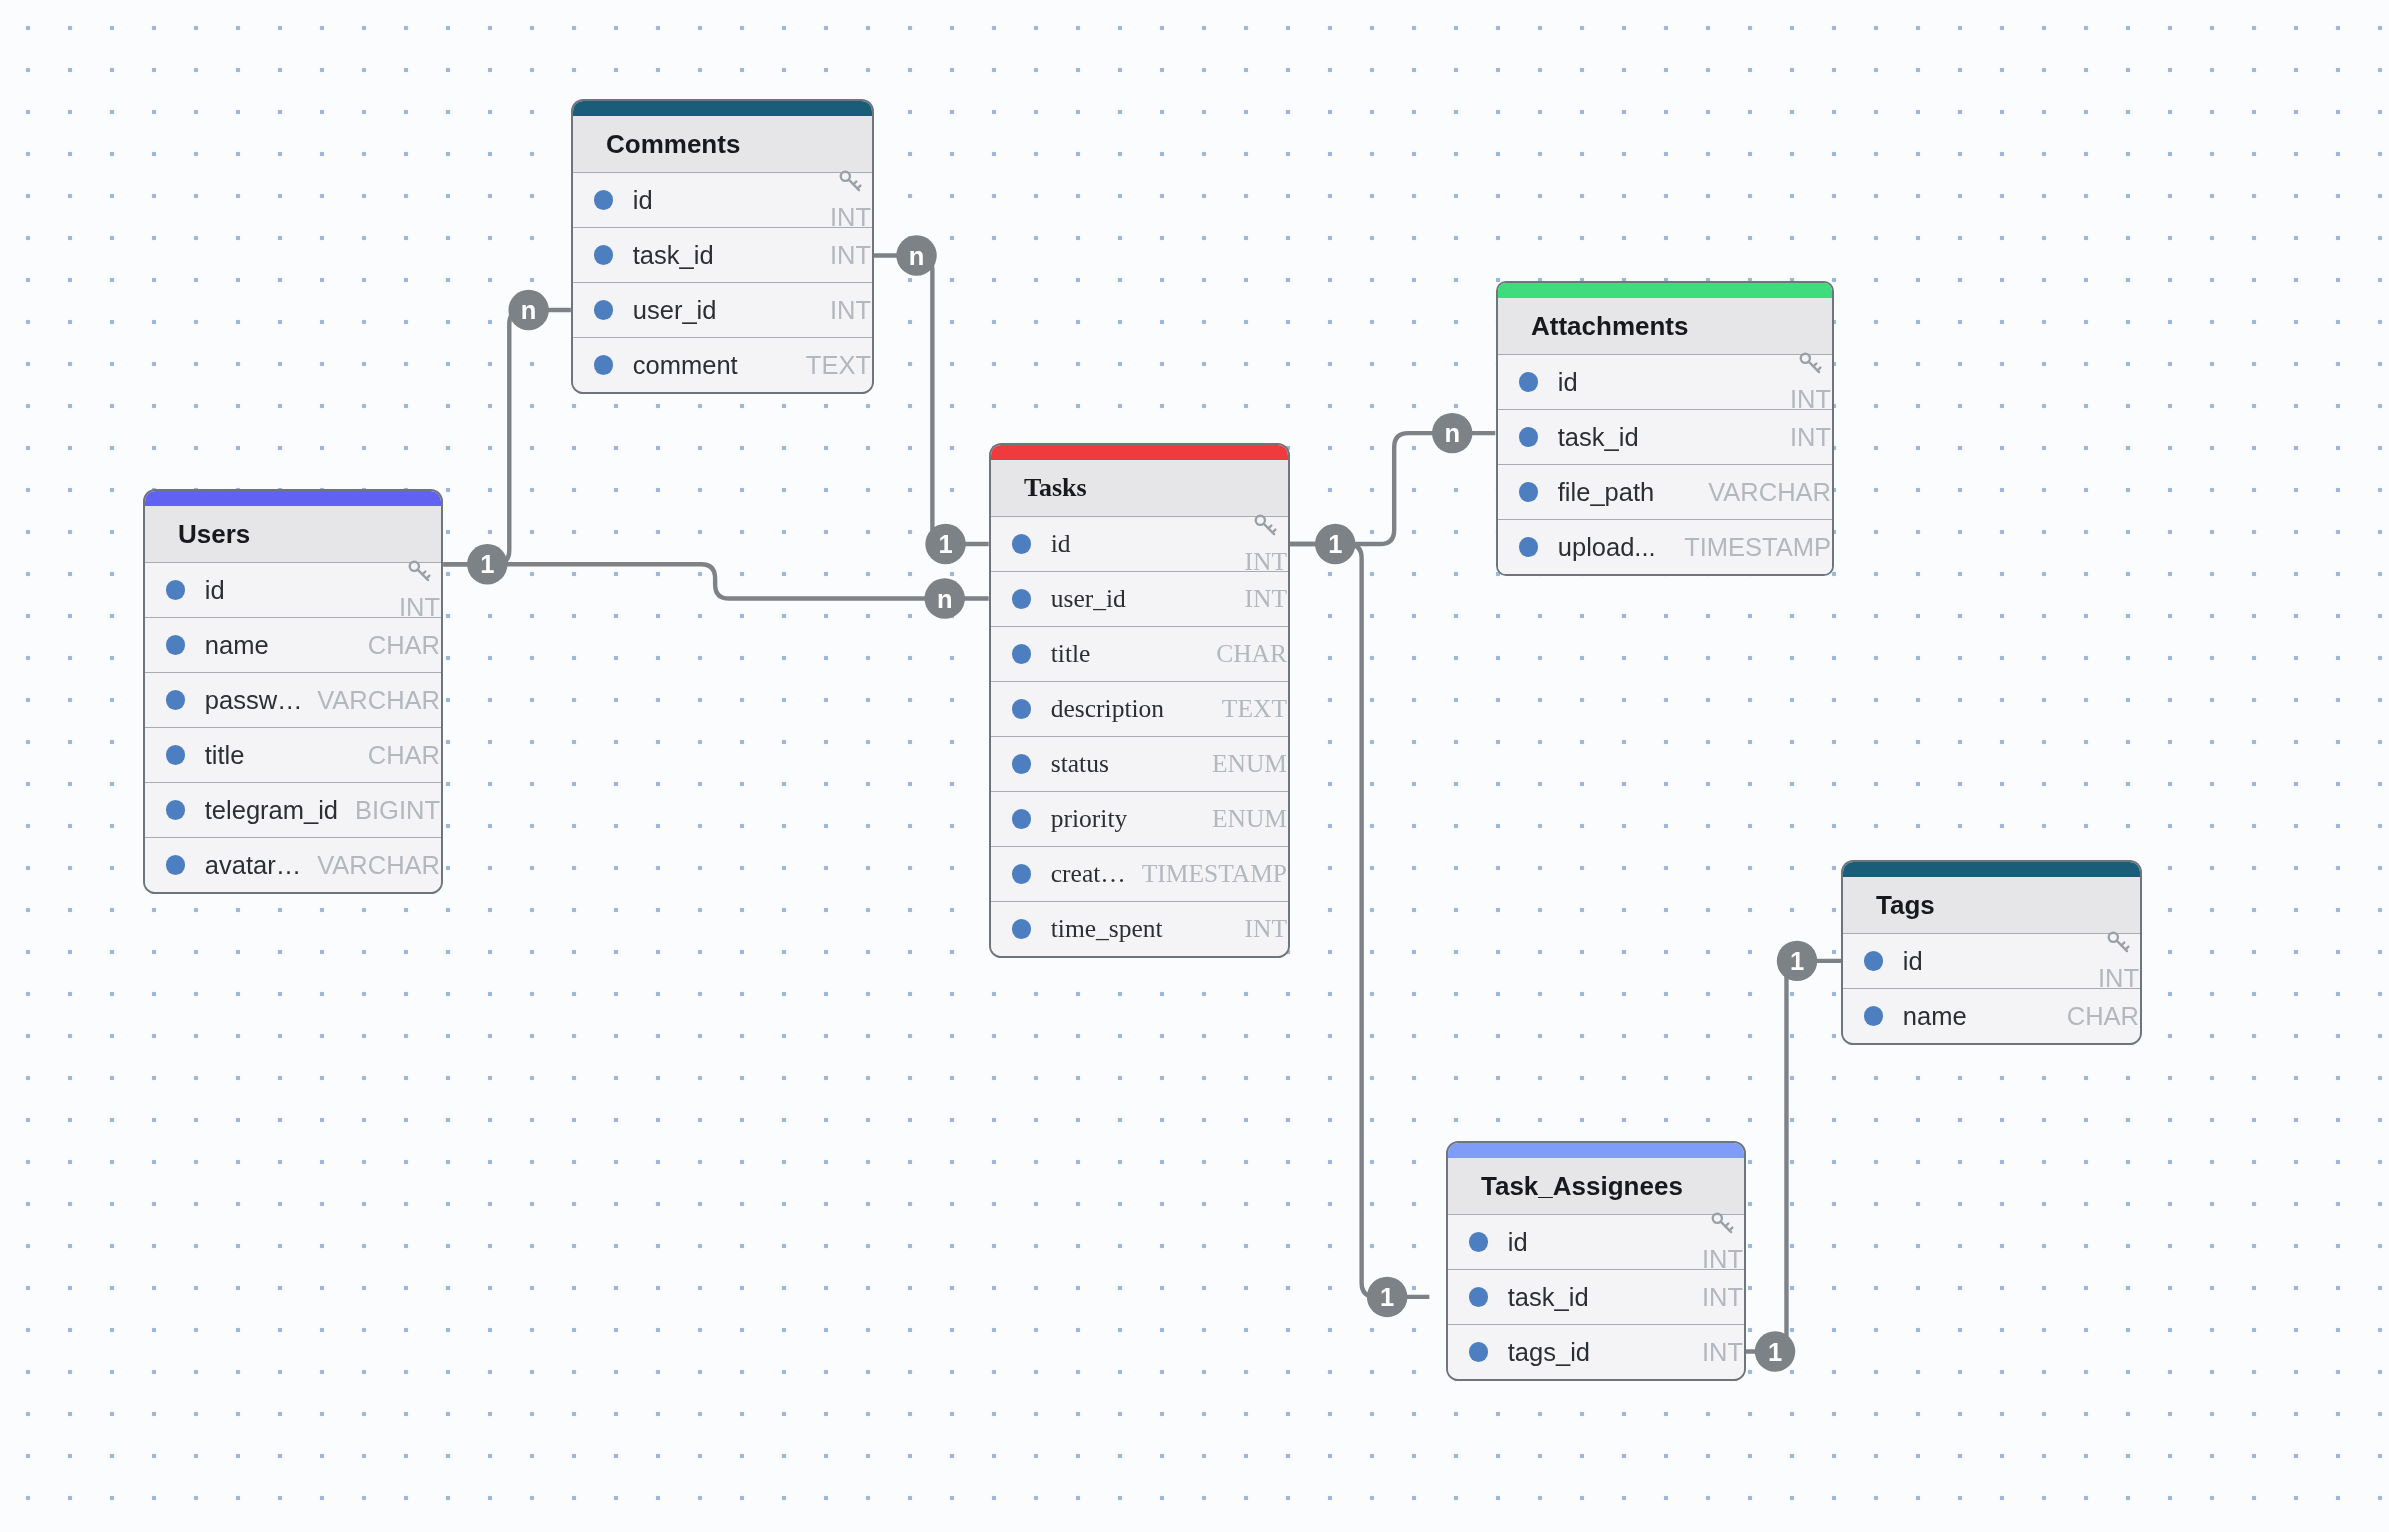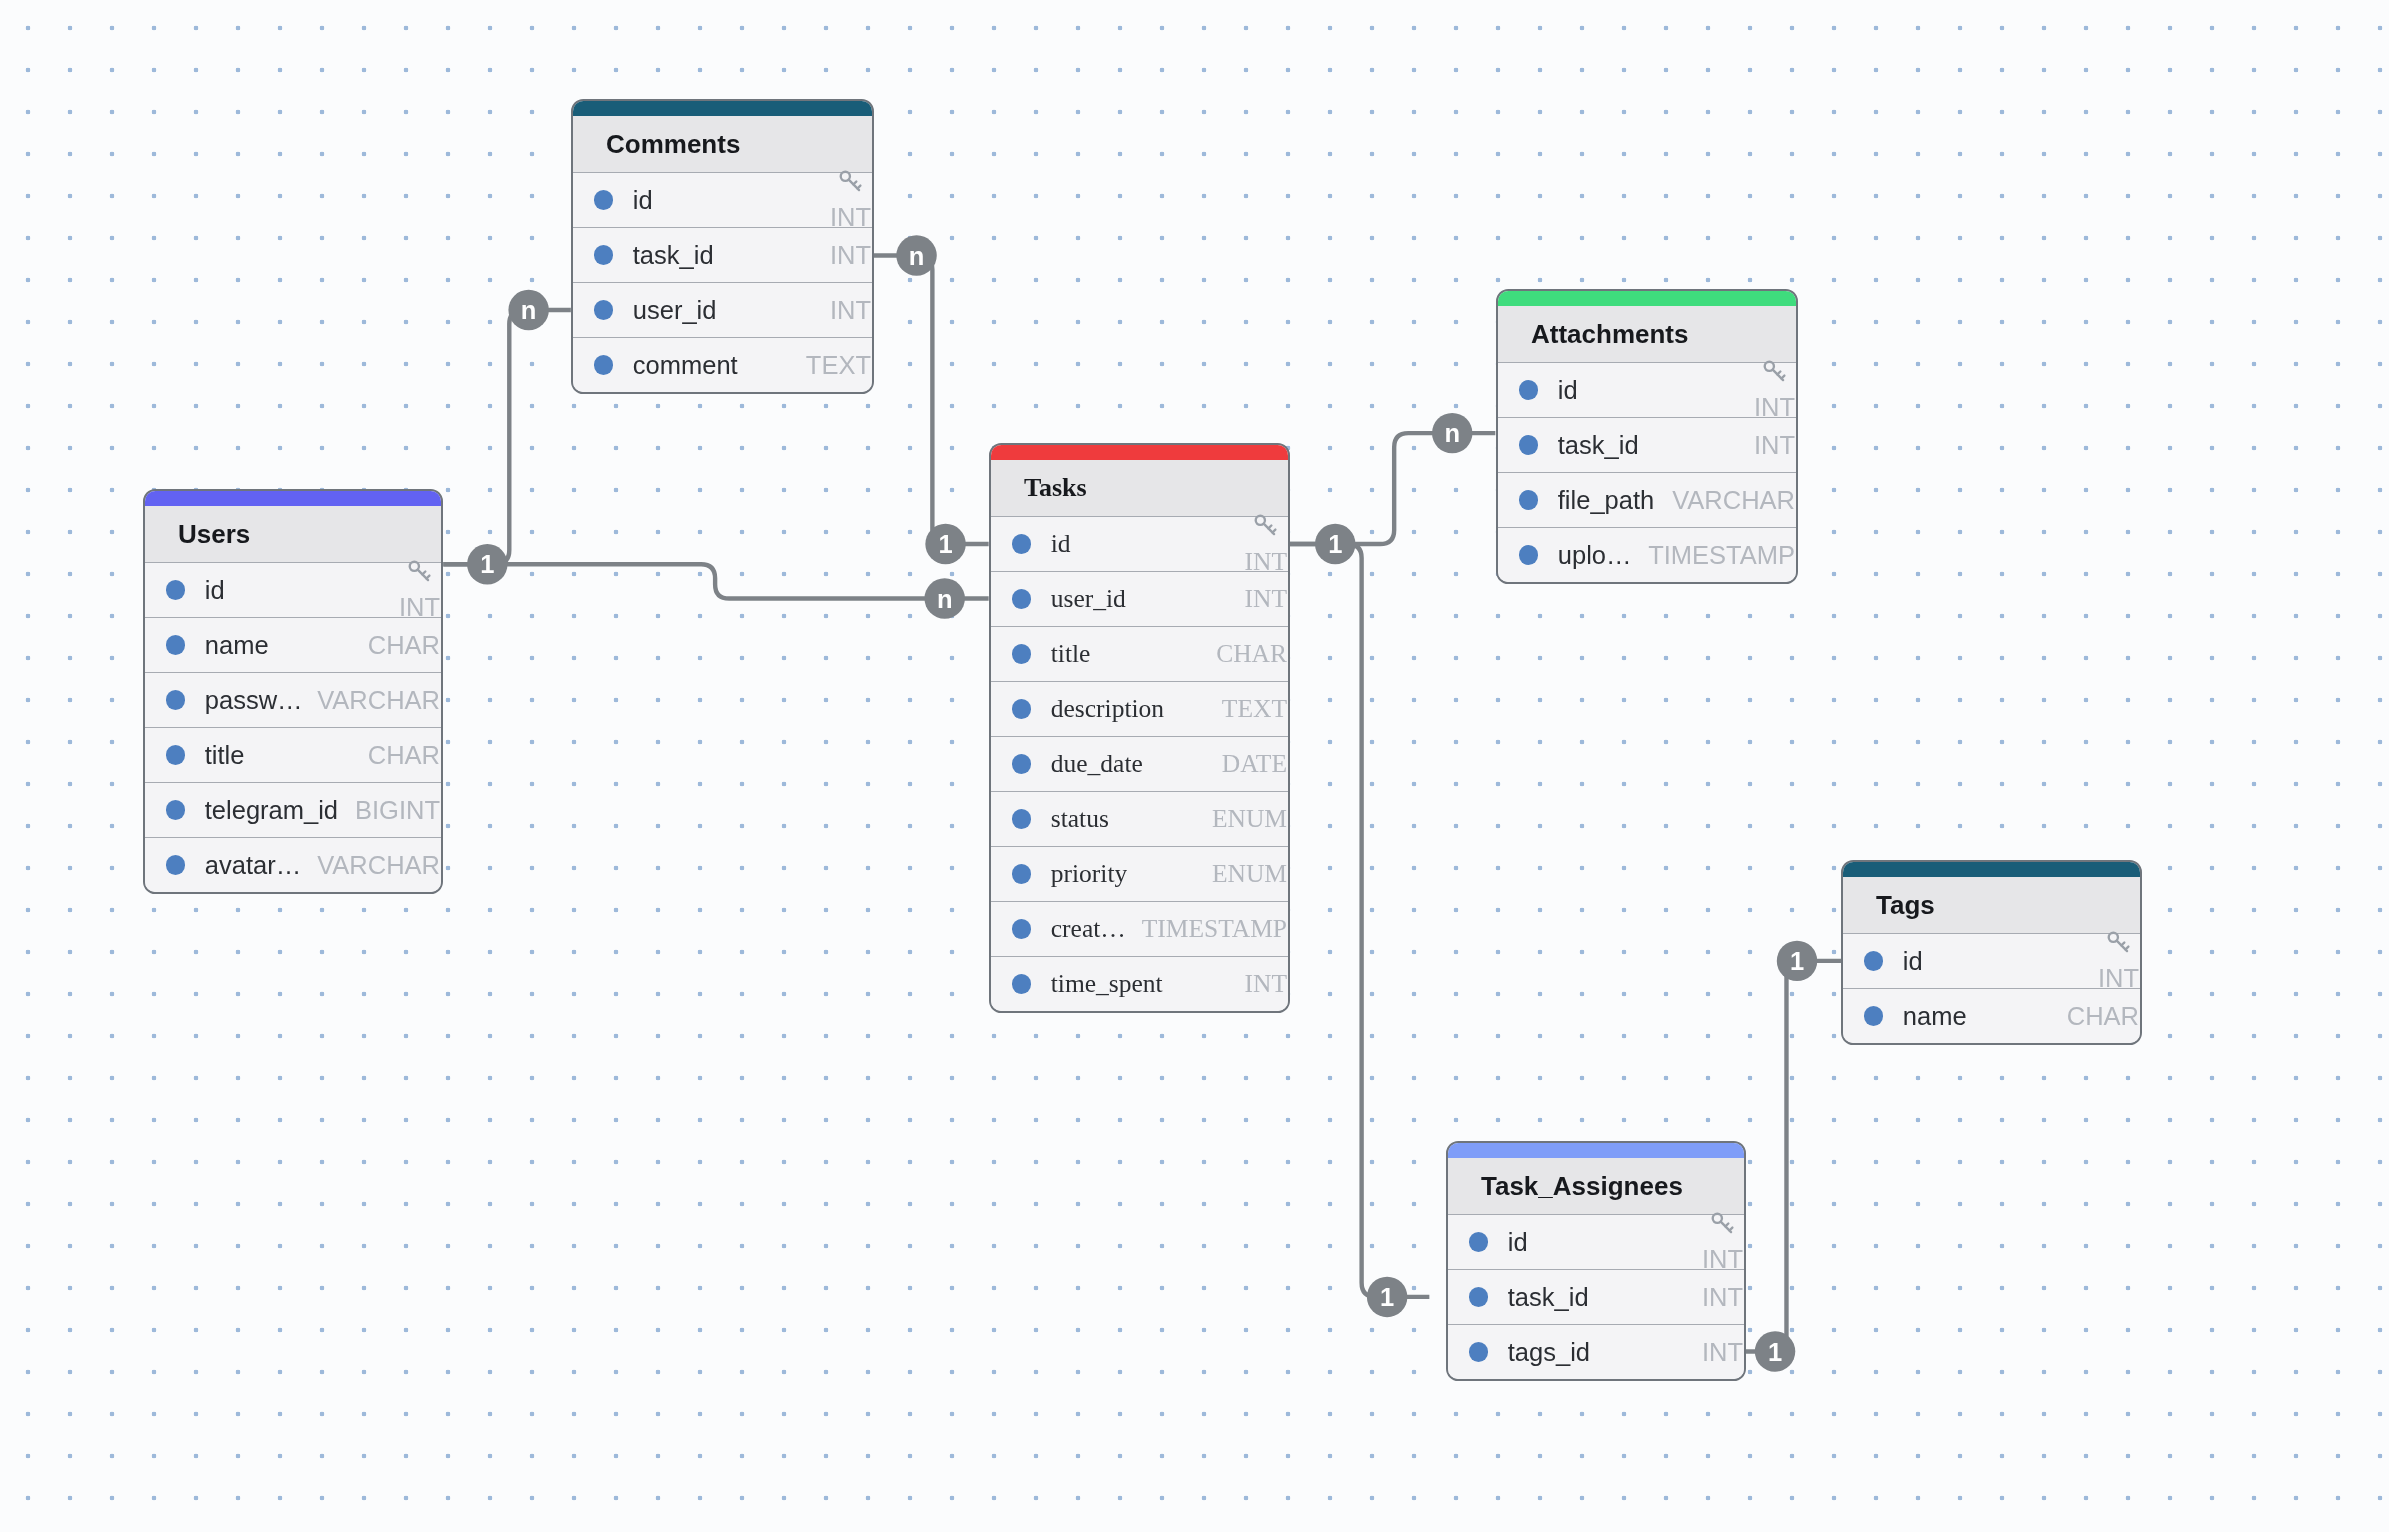--- a/index.html
+++ b/index.html
@@ -249,28 +249,20 @@
         <div class="field-row">
     <span class="field-dot"></span>
     <span class="field-name">description</span>
     <span class="field-type">
 
       <span class="type-text">TEXT</span>
     </span>
   </div>
         <div class="field-row">
     <span class="field-dot"></span>
-    <span class="field-name">due_date</span>
-    <span class="field-type">
-
-      <span class="type-text">DATE</span>
-    </span>
-  </div>
-        <div class="field-row">
-    <span class="field-dot"></span>
     <span class="field-name">status</span>
     <span class="field-type">
 
       <span class="type-text">ENUM</span>
     </span>
   </div>
         <div class="field-row">
     <span class="field-dot"></span>
     <span class="field-name">priority</span>
     <span class="field-type">
@@ -289,21 +281,21 @@
         <div class="field-row">
     <span class="field-dot"></span>
     <span class="field-name">time_spent</span>
     <span class="field-type">
 
       <span class="type-text">INT</span>
     </span>
   </div>
       </div>
   </div>
-    <div class="table" style="left: 1496px; top: 289px; width: 302px;">
+    <div class="table" style="left: 1496px; top: 281px; width: 338px; border-radius: 10px;">
     <div class="accent-bar" style="background: rgb(63, 220, 125);"></div>
     <div class="table-title">Attachments</div>
     <div class="table-fields">
         <div class="field-row is-pk">
     <span class="field-dot"></span>
     <span class="field-name">id</span>
     <span class="field-type">
       <svg class="key-icon" viewBox="0 0 24 24" xmlns="http://www.w3.org/2000/svg">
         <g fill="none" stroke="currentColor" stroke-width="2.1" stroke-linecap="round" stroke-linejoin="round">
           <circle cx="7.4" cy="7.4" r="4.1"></circle>

